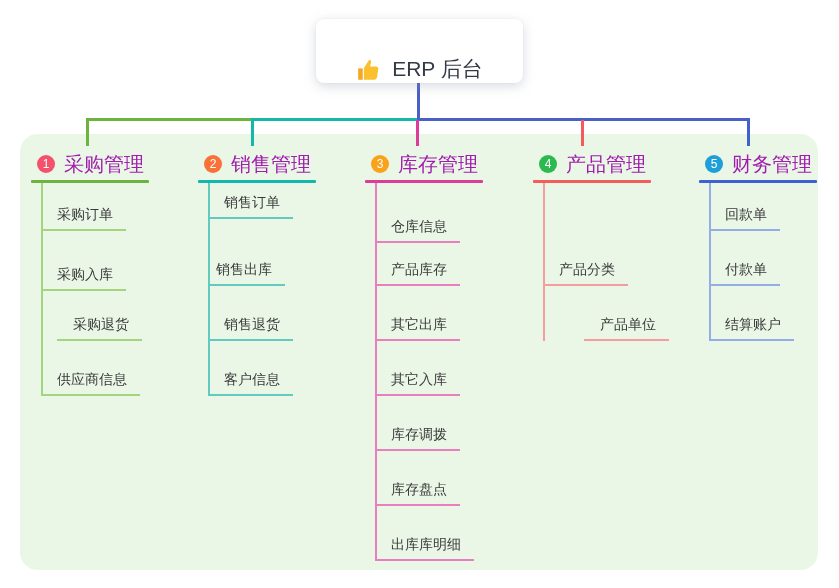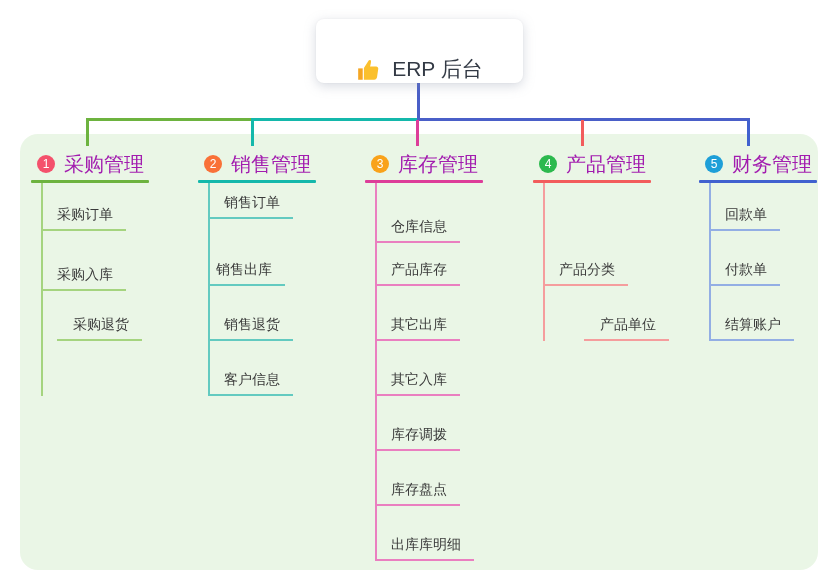--- a/index.html
+++ b/index.html
@@ -71,20 +71,21 @@
       <div class="branch" style="left: 31px; top: 150px; width: 118px;">
         <div class="hdr">
           <span class="badge" style="background: rgb(244, 81, 108);">1</span>
           <span class="blabel">采购管理</span>
         </div>
         <div class="hline" style="background: rgb(109, 179, 63);"></div>
         <div class="vline" style="left: 10px; height: 213px; background: rgb(165, 212, 127);"></div>
         <div class="child" style="top: 54px; border-bottom-color: rgb(165, 212, 127);">采购订单</div>
         <div class="child" style="top: 98px; border-bottom-color: rgb(165, 212, 127); margin-top: 16px;">采购入库</div>
         <div class="child" style="top: 164px; border-bottom-color: rgb(165, 212, 127); margin-left: 16px;">采购退货</div>
+        <div class="child" style="top: 219px; border-bottom-color: rgb(165, 212, 127);">供应商信息</div>
       </div>
       <div class="branch" style="left: 198px; top: 150px; width: 118px;">
         <div class="hdr">
           <span class="badge" style="background: rgb(249, 113, 56);">2</span>
           <span class="blabel">销售管理</span>
         </div>
         <div class="hline" style="background: rgb(20, 184, 171);"></div>
         <div class="vline" style="left: 10px; height: 213px; background: rgb(99, 202, 192);"></div>
         <div class="child" style="top: 42px; border-bottom-color: rgb(99, 202, 192);">销售订单</div>
         <div class="child" style="top: 109px; border-bottom-color: rgb(99, 202, 192); padding-left: 8px;">销售出库</div>

